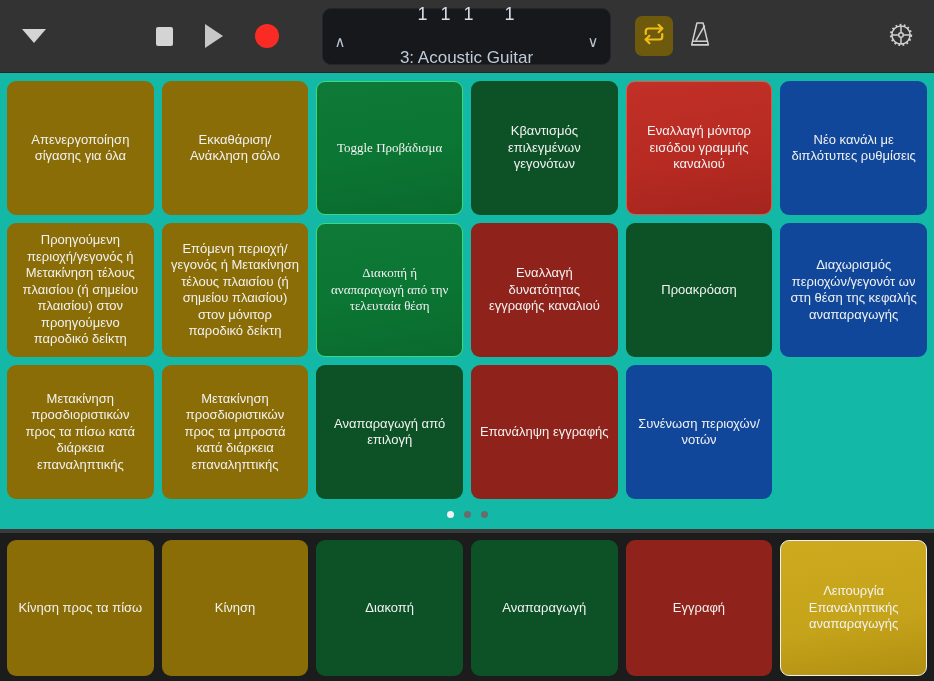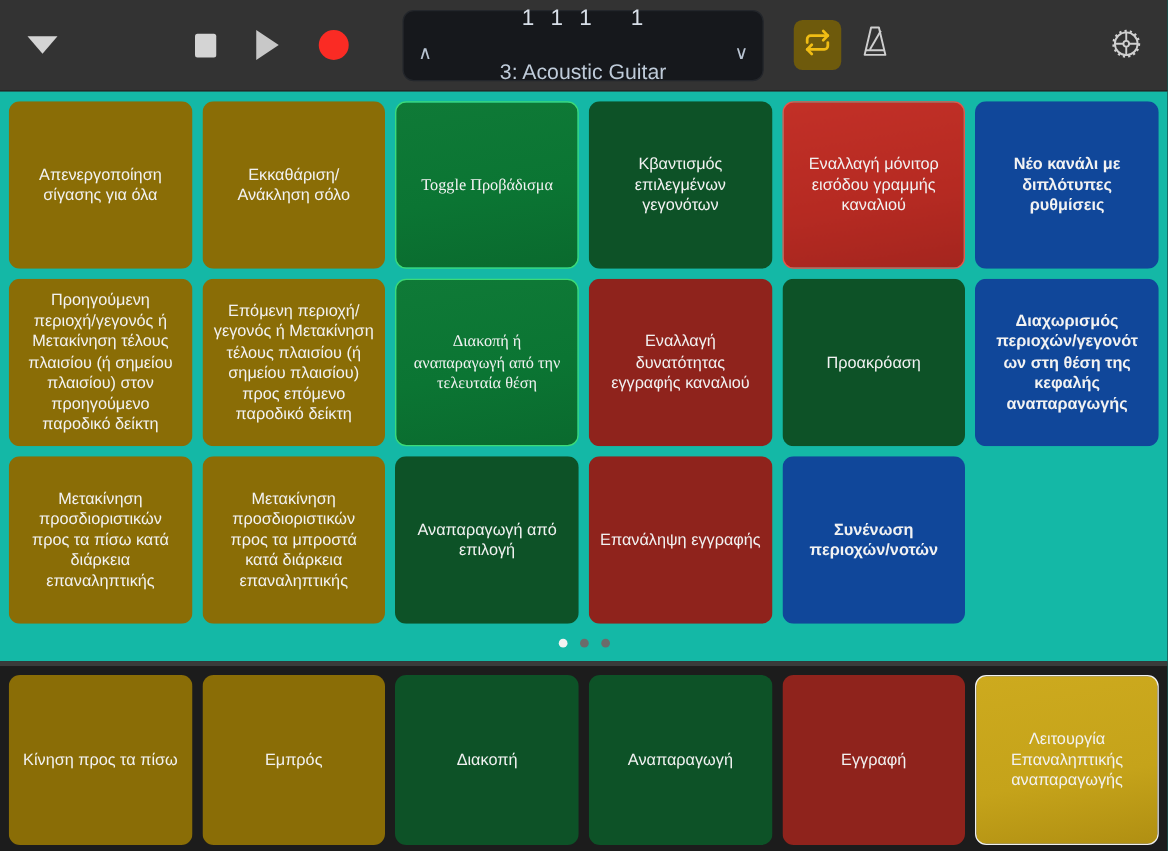--- a/index.html
+++ b/index.html
@@ -96,21 +96,21 @@
     cursor:pointer;
     user-select:none;
     border:1px solid transparent;
     overflow:hidden;
   }
   .pad span { display:block; }
 
   .pad.c-yellow   { background:#8a6d06; }
   .pad.c-green    { background:#0d5227; }
   .pad.c-red      { background:#8f231c; }
-  .pad.c-blue     { background:#10479a;font-weight:bold; }
+  .pad.c-blue     { background:#10479a; }
 
   .pad.c-green.hl {
     background:linear-gradient(170deg,#0f7a37 0%,#0b7533 55%,#0a6a2e 100%);
     border:1px solid #3ddb77;
     font-family:Liberation Serif, serif;
   }
   .pad.c-red.hl {
     background:linear-gradient(170deg,#c23027 0%,#b52a22 60%,#a4251e 100%);
     border:1px solid #e6554a;
   }
@@ -228,21 +228,21 @@
         <div class="pad c-red hl">
           <span>Εναλλαγή μόνιτορ εισόδου γραμμής καναλιού</span>
         </div>
         <div class="pad c-blue">
           <span>Νέο κανάλι με διπλότυπες ρυθμίσεις</span>
         </div>
         <div class="pad c-yellow">
           <span>Προηγούμενη περιοχή/γεγονός ή Μετακίνηση τέλους πλαισίου (ή σημείου πλαισίου) στον προηγούμενο παροδικό δείκτη</span>
         </div>
         <div class="pad c-yellow">
-          <span>Επόμενη περιοχή/γεγονός ή Μετακίνηση τέλους πλαισίου (ή σημείου πλαισίου) προς επόμενο παροδικό δείκτη</span>
+          <span>Επόμενη περιοχή/γεγονός ή Μετακίνηση τέλους πλαισίου (ή σημείου πλαισίου) στον μόνιτορ παροδικό δείκτη</span>
         </div>
         <div class="pad c-green hl">
           <span>Διακοπή ή αναπαραγωγή από την τελευταία θέση</span>
         </div>
         <div class="pad c-red">
           <span>Εναλλαγή δυνατότητας εγγραφής καναλιού</span>
         </div>
         <div class="pad c-green">
           <span>Προακρόαση</span>
         </div>
@@ -271,21 +271,21 @@
         <div class="dot"></div>
       </div>
   </div>
 
   <div class="bottom-sep"></div>
   <div class="bottom-row" id="transport-row">
       <div class="pad c-yellow">
         <span>Κίνηση προς τα πίσω</span>
       </div>
       <div class="pad c-yellow">
-        <span>Εμπρός</span>
+        <span>Κίνηση</span>
       </div>
       <div class="pad c-green">
         <span>Διακοπή</span>
       </div>
       <div class="pad c-green">
         <span>Αναπαραγωγή</span>
       </div>
       <div class="pad c-red">
         <span>Εγγραφή</span>
       </div>

